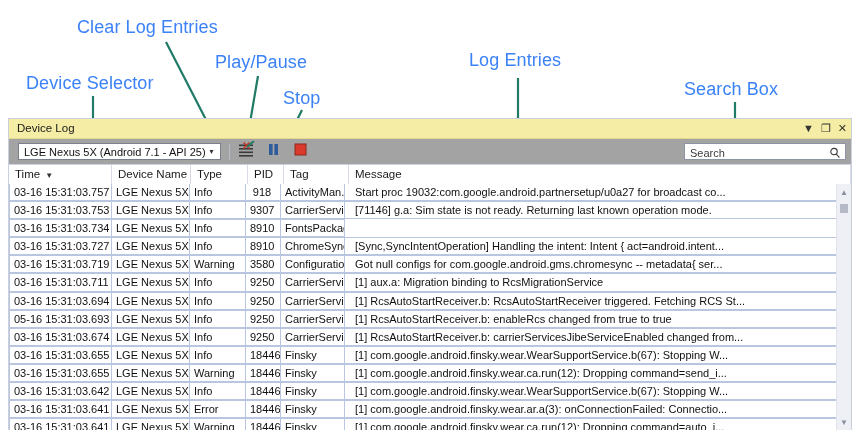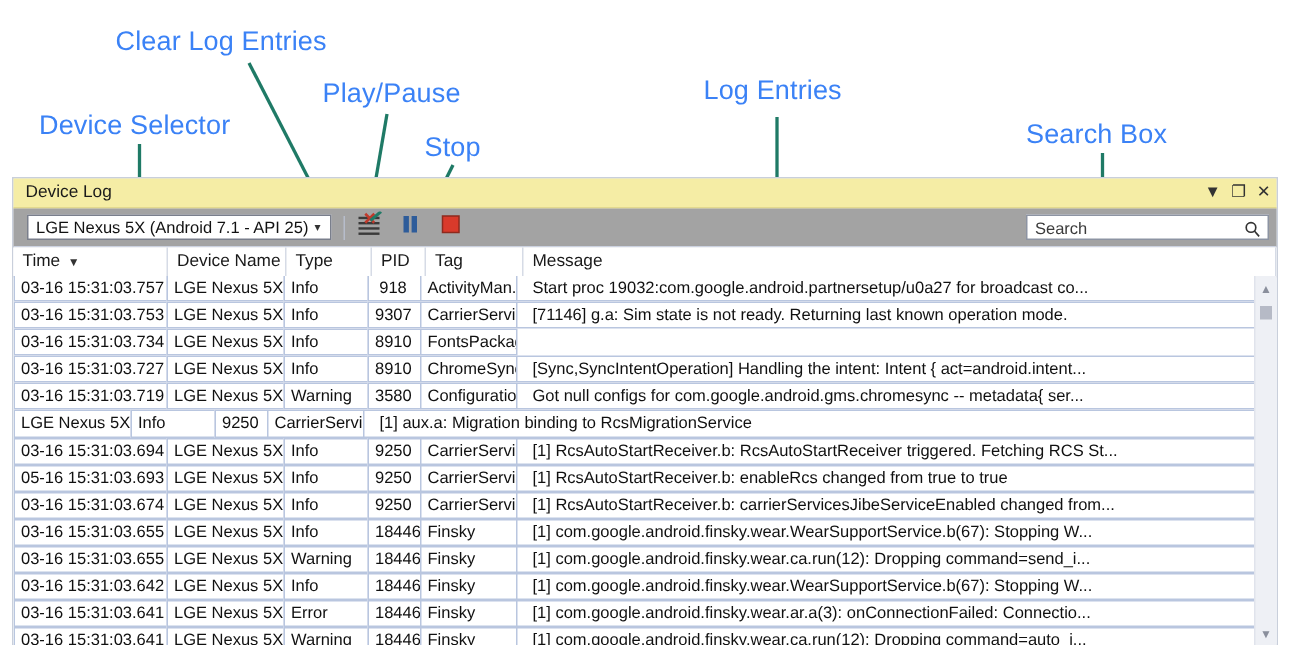--- a/index.html
+++ b/index.html
@@ -323,20 +323,21 @@
             <div class="cell c-type">Warning</div>
             <div class="cell c-pid">
               <span class="pidinner">3580</span>
             </div>
             <div class="cell c-tag">Configuratio...</div>
             <div class="cell c-msg">
               <span class="msginner">Got null configs for com.google.android.gms.chromesync -- metadata{ ser...</span>
             </div>
           </div>
           <div class="row">
+            <div class="cell c-time">03-16 15:31:03.711</div>
             <div class="cell c-dev">LGE Nexus 5X</div>
             <div class="cell c-type">Info</div>
             <div class="cell c-pid">
               <span class="pidinner">9250</span>
             </div>
             <div class="cell c-tag">CarrierServices</div>
             <div class="cell c-msg">
               <span class="msginner">[1] aux.a: Migration binding to RcsMigrationService</span>
             </div>
           </div>

